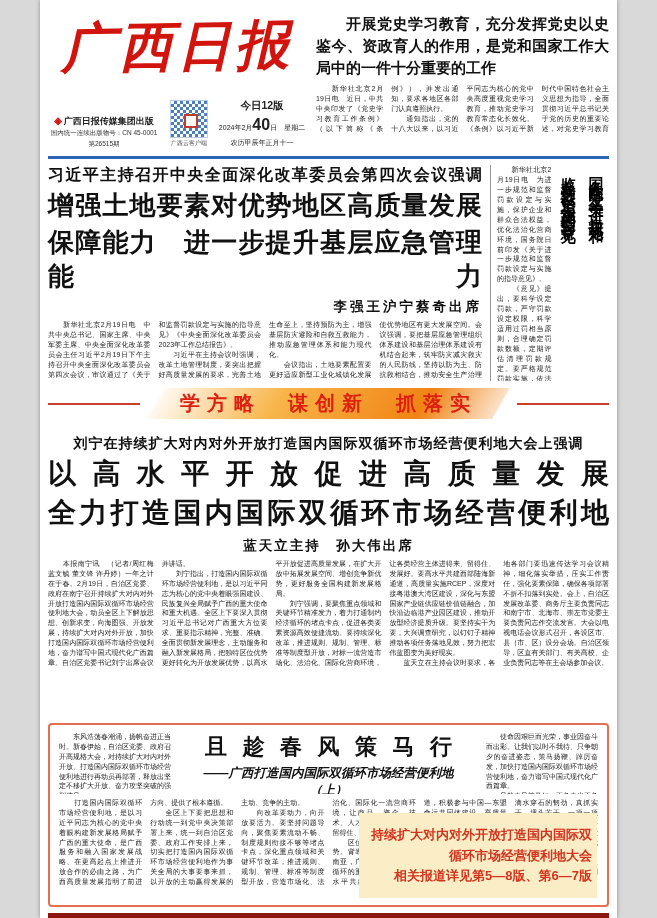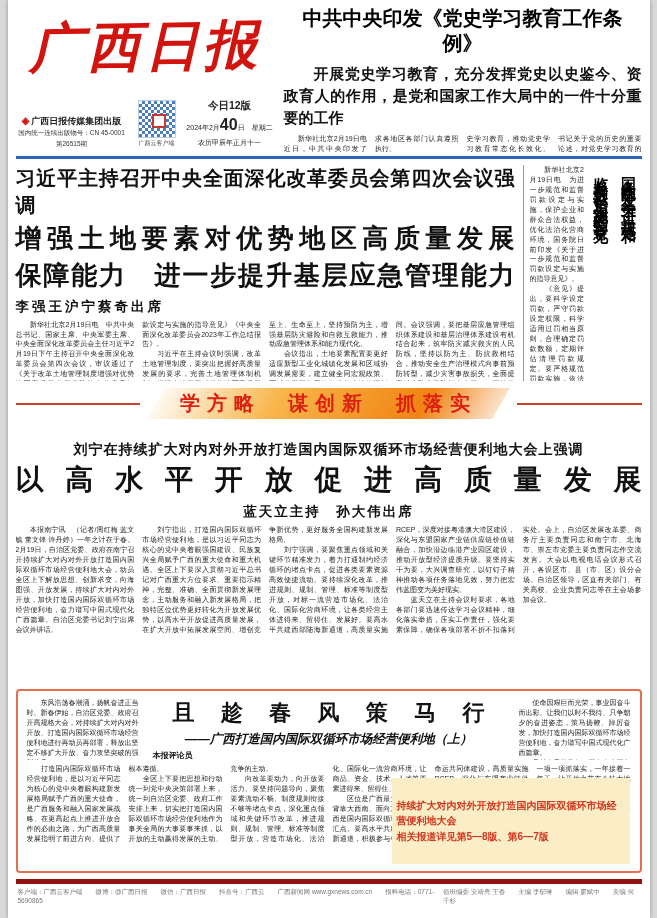--- a/index.html
+++ b/index.html
@@ -1,18 +1,18 @@
 <!DOCTYPE html>
 <html><head>
 <meta charset="utf-8">
 <style>
   * { margin:0; padding:0; box-sizing:border-box; }
   html,body { background:#d9d9d9; }
   .page {
-    width:642px; height:918px; margin:0 auto; background:#ffffff;
+    width:577px; height:918px; margin:0 auto; background:#ffffff;
     position:relative; overflow:hidden; padding:6px 8px 0;
     font-family:"Liberation Sans", sans-serif; color:#111;
     box-shadow:0 0 4px rgba(0,0,0,.35);
   }
   
   .header { display:flex; height:146px; }
   .header-left { width:258px; display:flex; flex-direction:column; }
   .masthead-title {
     font-family:"DejaVu Serif", serif; font-weight:bold; font-style:italic;
     font-size:54px; line-height:1.5; color:#d2140e; text-align:center;
@@ -33,32 +33,32 @@
   .header-right { flex:1; padding-left:10px; display:flex; flex-direction:column; }
   .top-headline { font-size:20px; font-weight:bold; text-align:center; line-height:1.25; color:#000; }
   .top-subtitle { font-family:"Liberation Serif", serif; font-weight:bold; font-size:15px;
     line-height:1.45; text-align:justify; text-indent:2em; margin-top:8px; color:#111; }
   .top-body { margin-top:5px; column-count:4; column-gap:8px; font-size:7px; line-height:1.42;
     text-align:justify; color:#222; height:52px; overflow:hidden; white-space:pre-line; }
   .blue-rule { height:3px; background:#2a66b5; margin-top:4px; }
   
   .main-band { display:flex; margin-top:6px; height:216px; }
   .main-left { flex:1; padding-right:8px; border-right:1px solid #999; display:flex; flex-direction:column; }
-  .kicker1 { font-size:20px; font-weight:bold; text-align:justify; text-align-last:justify; }
+  .kicker1 { font-size:16px; font-weight:bold; text-align:justify; text-align-last:justify; }
   .headline1 { font-size:26px; font-weight:bold; text-align:justify; text-align-last:justify; line-height:1.3; margin-top:3px; }
-  .byline1 { font-family:"Liberation Serif", serif; font-weight:bold; font-size:13.5px; text-align:left; letter-spacing:3px; margin:5px 0 4px; }
+  .byline1 { font-family:"Liberation Serif", serif; font-weight:bold; font-size:13.5px; text-align:right; letter-spacing:3px; margin:5px 0 4px; }
   .body-cols { column-gap:8px; font-size:7px; line-height:1.42; text-align:justify; color:#222; overflow:hidden; white-space:pre-line; }
   .body1 { column-count:4; flex:1; }
   .jump { color:#222; }
   .main-right { width:118px; display:flex; padding-left:6px; }
   .gov-body { width:58px; font-size:7px; line-height:1.42; text-align:justify; color:#222; overflow:hidden; white-space:pre-line; }
   .gov-title { flex:1; writing-mode:vertical-rl; font-family:"Liberation Serif", serif; font-weight:bold;
     font-size:15px; line-height:1.85; letter-spacing:4px; white-space:pre-line; margin-left:2px; color:#000; }
   
-  .banner { display:flex; align-items:center; margin:7px 0 22px; }
+  .banner { display:flex; align-items:center; margin:7px 0 16px; }
   .banner-line { flex:1; height:2px; background:#c8402a; }
   .banner-center { position:relative; margin:0 10px; padding:2px 30px; }
   .banner-center::before { content:""; position:absolute; inset:0 6px;
     background:linear-gradient(90deg, rgba(250,200,120,.1), #f8b54a 35%, #f08414 78%, rgba(240,140,40,.25));
     transform:skewX(-30deg); }
   .banner-text { position:relative; font-size:20px; font-weight:bold; color:#dd1f0f; letter-spacing:7px; }
   
   .kicker2 { font-family:"Liberation Serif", serif; font-weight:bold; font-size:14px; text-align:center; letter-spacing:1px; color:#111; }
   .headline2 { font-size:28px; font-weight:bold; text-align:justify; text-align-last:justify; line-height:1.3; margin-top:3px; }
   .byline2 { font-family:"Liberation Serif", serif; font-weight:bold; font-size:13.5px; text-align:center; letter-spacing:2px; margin:5px 0 4px; }
@@ -67,21 +67,21 @@
   .editorial-box { border:2px solid #e5704f; border-radius:4px; margin-top:6px; padding:7px 9px 8px;
     position:relative; height:184px; overflow:hidden; }
   .ed-top { display:flex; gap:10px; height:62px; overflow:hidden; }
   .ed-side { width:112px; font-size:7px; line-height:1.42; text-align:justify; color:#222; overflow:hidden; white-space:pre-line; }
   .ed-center { flex:1; padding:0 4px; }
   .ed-title { font-size:22px; font-weight:bold; text-align:justify; text-align-last:justify; padding:0 20px; }
   .ed-subtitle { font-size:12.5px; font-weight:bold; text-align:center; margin-top:3px;font-style:italic; }
   .ed-byline { font-size:8px; font-weight:bold; margin-top:2px; }
   .ed-body { margin-top:4px; column-count:6; height:98px; }
   .ed-note { position:absolute; right:10px; bottom:7px; width:238px; background:#fbeec6; color:#d2351f;
-    font-weight:bold; font-size:10px; line-height:1.55; text-align:left; padding:20px 5px; }
+    font-weight:bold; font-size:13px; line-height:1.55; text-align:right; padding:12px 5px; }
   
   .footer { margin-top:6px; }
   .footer-rule { height:5px; background:#8c1512; }
   .footer-row { display:flex; justify-content:space-between; padding:4px 2px 0; font-size:6.5px; color:#777; }
 </style>
 </head>
 <body>
 
 <div class="page">
 
@@ -104,21 +104,20 @@
         <div class="date-block">
           <div class="today-pages">今日12版</div>
           <div>
             <span>2024年2月</span><span class="date-day">40</span><span>日</span>　<span>星期二</span>
           </div>
           <div>农历甲辰年正月十一</div>
         </div>
       </div>
     </div>
     <div class="header-right">
-      <div class="top-headline">中共中央印发《党史学习教育工作条例》</div>
       <div class="top-subtitle">开展党史学习教育，充分发挥党史以史鉴今、资政育人的作用，是党和国家工作大局中的一件十分重要的工作</div>
       <div class="top-body">　　新华社北京2月19日电　近日，中共中央印发了《党史学习教育工作条例》（以下简称《条例》），并发出通知，要求各地区各部门认真遵照执行。
 　　通知指出，党的十八大以来，以习近平同志为核心的党中央高度重视党史学习教育，推动党史学习教育常态化长效化。《条例》以习近平新时代中国特色社会主义思想为指导，全面贯彻习近平总书记关于党的历史的重要论述，对党史学习教育的领导体制、工作职责、内容形式、保障监督等作出全面规范，为新时代新征程以党史学习教育凝心聚力提供了制度保证。
 　　通知要求，各级党委（党组）要认真抓好《条例》的学习宣传和贯彻落实，把党史学习教育同做好中心工作结合起来，引导广大党员、干部学史明理、学史增信、学史崇德、学史力行，弘扬伟大建党精神，为强国建设、民族复兴伟业团结奋斗。</div>
     </div>
   </div>
 
   <div class="blue-rule"></div>
 
   <div class="main-band">
@@ -143,20 +142,21 @@
     <div class="banner-line"></div>
     <div class="banner-center">
       <span class="banner-text">学方略　谋创新　抓落实</span>
     </div>
     <div class="banner-line"></div>
   </div>
 
   <div>
     <div class="kicker2">刘宁在持续扩大对内对外开放打造国内国际双循环市场经营便利地大会上强调</div>
     <div class="headline2">以高水平开放促进高质量发展</div>
+    <div class="headline2">全力打造国内国际双循环市场经营便利地</div>
     <div class="byline2">蓝天立主持　孙大伟出席</div>
     <div class="body-cols body2">　　本报南宁讯　（记者/周红梅 蓝文毓 董文锋 许丹婷）一年之计在于春。2月19日，自治区党委、政府在南宁召开持续扩大对内对外开放打造国内国际双循环市场经营便利地大会，动员全区上下解放思想、创新求变，向海图强、开放发展，持续扩大对内对外开放，加快打造国内国际双循环市场经营便利地，奋力谱写中国式现代化广西篇章。自治区党委书记刘宁出席会议并讲话。
 　　刘宁指出，打造国内国际双循环市场经营便利地，是以习近平同志为核心的党中央着眼强国建设、民族复兴全局赋予广西的重大使命和重大机遇。全区上下要深入贯彻习近平总书记对广西重大方位要求、重要指示精神，完整、准确、全面贯彻新发展理念，主动服务和融入新发展格局，把独特区位优势更好转化为开放发展优势，以高水平开放促进高质量发展，在扩大开放中拓展发展空间、增创竞争新优势，更好服务全国构建新发展格局。
 　　刘宁强调，要聚焦重点领域和关键环节精准发力，着力打通制约经济循环的堵点卡点，促进各类要素资源高效便捷流动。要持续深化改革，推进规则、规制、管理、标准等制度型开放，对标一流营造市场化、法治化、国际化营商环境，让各类经营主体进得来、留得住、发展好。要高水平共建西部陆海新通道，高质量实施RCEP，深度对接粤港澳大湾区建设，深化与东盟国家产业链供应链价值链融合，加快沿边临港产业园区建设，推动开放型经济提质升级。要坚持实干为要，大兴调查研究，以钉钉子精神推动各项任务落地见效，努力把宏伟蓝图变为美好现实。
 　　蓝天立在主持会议时要求，各地各部门要迅速传达学习会议精神，细化落实举措，压实工作责任，强化要素保障，确保各项部署不折不扣落到实处。会上，自治区发展改革委、商务厅主要负责同志和南宁市、北海市、崇左市党委主要负责同志作交流发言。大会以电视电话会议形式召开，各设区市、县（市、区）设分会场。自治区领导，区直有关部门、有关高校、企业负责同志等在主会场参加会议。</div>
   </div>
 
   <div class="editorial-box">
     <div class="ed-top">
       <div class="ed-side">　　东风浩荡春潮涌，扬帆奋进正当时。新春伊始，自治区党委、政府召开高规格大会，对持续扩大对内对外开放、打造国内国际双循环市场经营便利地进行再动员再部署，释放出坚定不移扩大开放、奋力攻坚突破的强烈信号。

